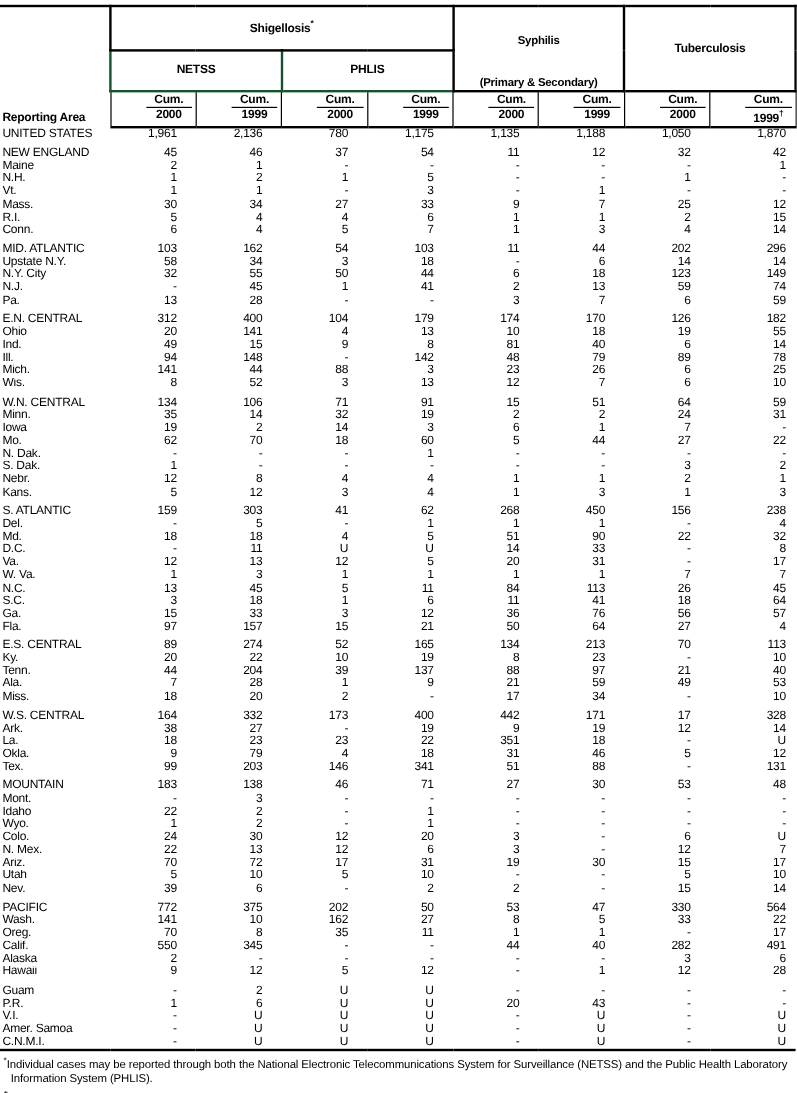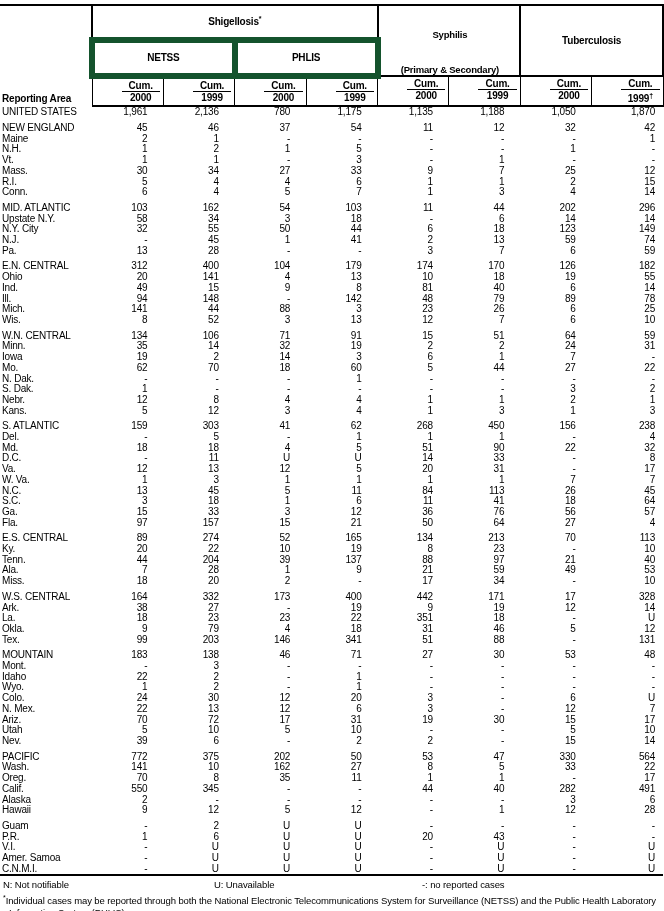--- a/index.html
+++ b/index.html
@@ -12,21 +12,21 @@
   .page { width:664px; height:911px; padding:2px 0 0 0; }
   .title { text-align:center; font-weight:bold; font-size:13px; line-height:15px; letter-spacing:-0.2px; }
   table.disease {
     width:664px; border-collapse:collapse; table-layout:fixed; margin-top:2px;
     border-top:2.5px solid #000; border-bottom:2.5px solid #000;
   }
   col.c-area { width:92px; }
   thead th { font-weight:bold; font-size:10px; letter-spacing:-0.2px; padding:0; }
   th.ra { text-align:left; vertical-align:bottom; padding:0 0 2px 2px; font-size:10px;margin-top:41px; }
   tr.h1 th.grp { border:2px solid #000; height:15px; vertical-align:middle; }
-  tr.h2 th.grp { border:6px solid #14532d; height:14px; vertical-align:middle; }
+  tr.h2 th.grp { border:2px solid #14532d; height:14px; vertical-align:middle; }
   th.syph { font-size:9.5px; line-height:10.5px; }
   th.syph div { line-height:10.5px;margin-top:24px; }
   tr.h3 th.cum-cell { border-left:1.5px solid #000; border-right:1.5px solid #000; vertical-align:top; height:26px; }
   tr.h3 th { border-bottom:2.5px solid #000;padding-left:26px; }
   .cum-label { border-bottom:1.5px solid #000; margin:1px 3px 0 3px; line-height:11px; }
   .cum-year { line-height:12px; }
   .cum-year sup { font-size:7px; }
   tbody td { font-size:10px; line-height:10.7px; height:10.7px; letter-spacing:-0.2px; white-space:nowrap; overflow:hidden; }
   td.area { text-align:left; padding-left:2px; }
   td.num { text-align:right; padding-right:16px; font-variant-numeric:tabular-nums; }
@@ -841,21 +841,16 @@
           <td class="num">U</td>
           <td class="num">-</td>
           <td class="num">U</td>
           <td class="num">-</td>
           <td class="num">U</td>
         </tr>
       </tbody>
   </table>
 
   <div class="footnotes">
-    <div class="legend">
-      <span class="l1">N: Not notifiable</span>
-      <span class="l2">U: Unavailable</span>
-      <span class="l3">-: no reported cases</span>
-    </div>
     <div class="fn"><sup>*</sup><span>Individual cases may be reported through both the National Electronic Telecommunications System for Surveillance (NETSS) and the Public Health Laboratory Information System (PHLIS).</span></div>
     <div class="fn"><sup>†</sup><span>Cumulative reports of provisional tuberculosis cases for 1999 are unavailable ("U") for some areas using the Tuberculosis Information System (TIMS).</span></div>
   </div>
 </div>
 
 </body></html>

